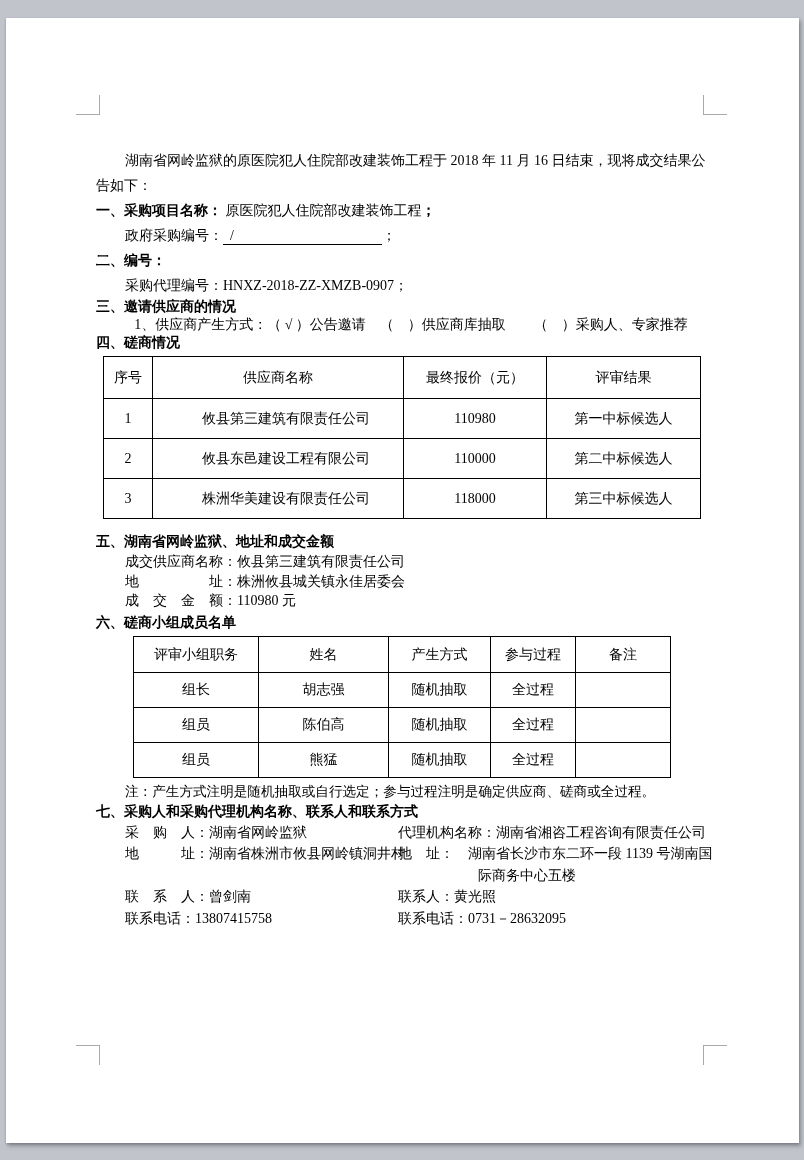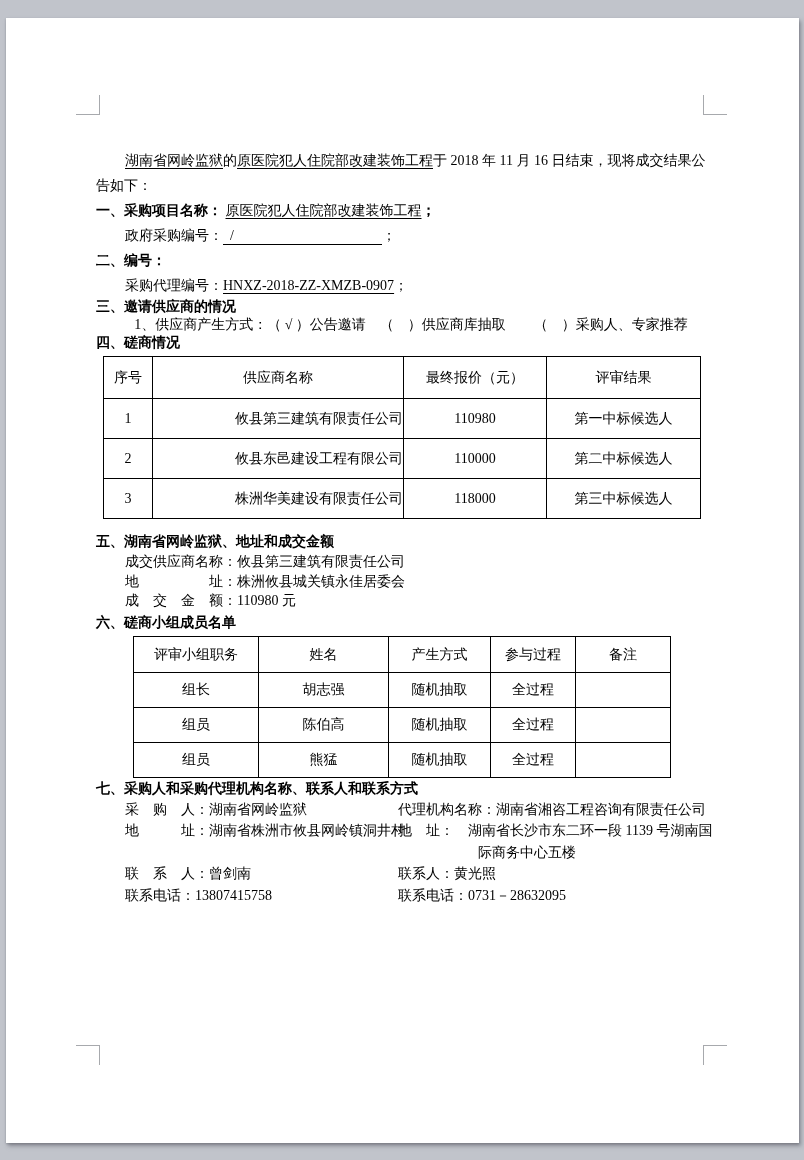--- a/index.html
+++ b/index.html
@@ -23,37 +23,37 @@
 
   .content{
     position:absolute;left:90px;top:130px;width:622px;
     font-size:14px;line-height:25px;white-space:nowrap;
   }
   .line{white-space:nowrap;}
   .hd{font-weight:bold;}
   .ind{margin-left:29px;}
   .intro{white-space:normal;}
   .intro .first{margin-left:29px;}
-  .u{text-decoration:underline;text-underline-offset:3px;}
+  .u{text-underline-offset:3px;}
   .l18{line-height:18px;}
   .s3line{margin-left:8px;line-height:18px;text-align:center;}
   .blank{
     display:inline-block;width:152px;height:17px;line-height:17px;
     border-bottom:1px solid #000;padding-left:7px;vertical-align:baseline;
     text-decoration:none;
   }
   .unit{font-weight:bold;}
 
   table{border-collapse:collapse;table-layout:fixed;box-sizing:border-box;}
   td,th{border:1px solid #000;font-weight:normal;text-align:center;
         vertical-align:middle;font-size:14px;padding:0;overflow:hidden;}
   .t1{width:597px;margin:4px 0 0 7px;}
   .t1 th{height:41px;font-family:Liberation Serif, serif;}
   .t1 td{height:39px;}
-  .t1 .name{text-align:right;padding-left:16px;}
+  .t1 .name{text-align:center;padding-left:16px;}
   .t2{width:537px;margin:3px 0 0 37px;}
   .t2 th{height:35px;}
   .t2 td{height:34px;}
 
   .s5line{line-height:19.5px;}
   .hd5{line-height:20px;margin-top:13px;}
   .hd6{line-height:20px;margin-top:2px;}
   .note{margin-left:29px;line-height:18px;margin-top:5px;font-size:13.6px;}
   .hd7{line-height:21px;}
   .s7grid{
@@ -177,20 +177,21 @@
         <tr>
           <td>组员</td>
           <td>熊猛</td>
           <td>随机抽取</td>
           <td>全过程</td>
           <td></td>
         </tr>
       </tbody>
     </table>
 
+    <div class="line note">注：产生方式注明是随机抽取或自行选定；参与过程注明是确定供应商、磋商或全过程。</div>
     <div class="line hd hd7">七、采购人和采购代理机构名称、联系人和联系方式</div>
 
     <div class="s7grid">
       <div class="cell">采　购　人：湖南省网岭监狱</div>
       <div class="cell">代理机构名称：湖南省湘咨工程咨询有限责任公司</div>
 
       <div class="cell">地　　　址：湖南省株洲市攸县网岭镇洞井村</div>
       <div class="cell">地　址：　湖南省长沙市东二环一段 1139 号湖南国</div>
 
       <div class="cell"></div>

